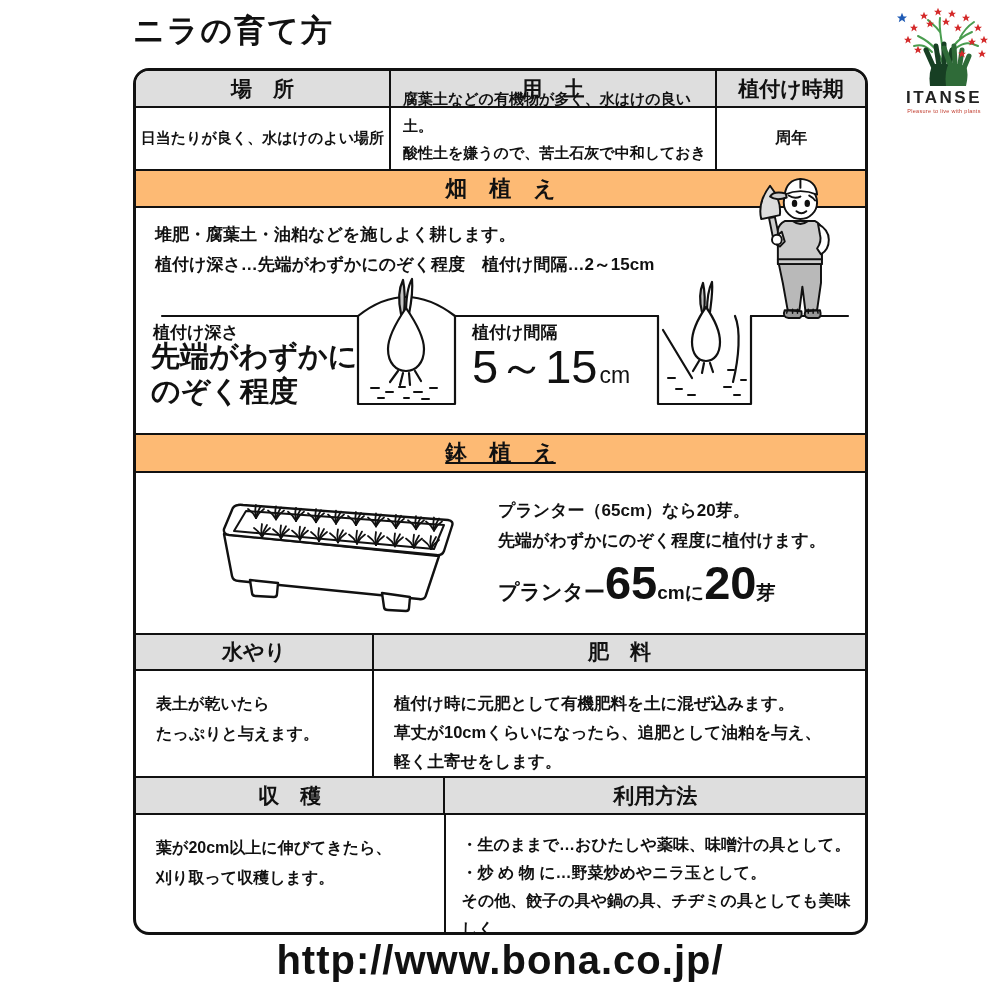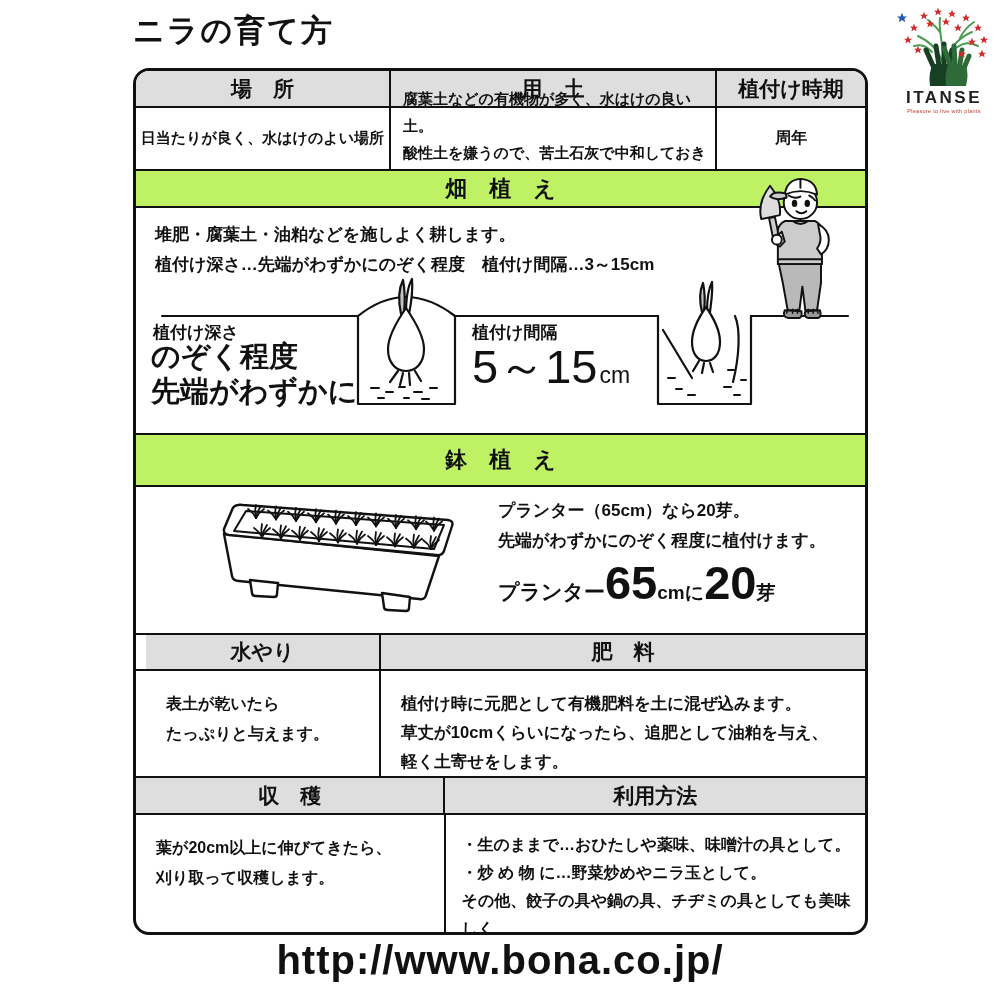--- a/index.html
+++ b/index.html
@@ -13,36 +13,36 @@
   .logo .logo-name { font-size:17px; font-weight:700; letter-spacing:2.5px; color:#222; margin-top:-2px; }
   .logo .logo-tagline { font-size:5.5px; font-weight:400; color:#c0392b; letter-spacing:.3px; }
 
   
   .tbl { position:absolute; left:133px; top:68px; width:735px; height:867px;
          border:3px solid #111; border-radius:16px; overflow:hidden; background:#fff; }
   .row { position:absolute; left:0; width:100%; display:flex; border-bottom:2.5px solid #111; }
   .cell { height:100%; display:flex; align-items:center; justify-content:center; }
   .cell.vline { border-right:2.5px solid #111; }
   .hdr { background:#dedede; font-size:21px; }
-  .band { position:absolute; left:0; width:100%; background:#bef264; border-bottom:2.5px solid #111;
+  .band { position:absolute; left:0; width:100%; background:#fdba74; border-bottom:2.5px solid #111;
           display:flex; align-items:center; justify-content:center; font-size:22px; }
 
   .r1 { top:0; height:37px; }
   .r2 { top:37px; height:63px; }
   .band-field { top:100px; height:37px; }
   .sec-field { position:absolute; top:137px; height:227px; left:0; width:100%; border-bottom:2.5px solid #111; }
-  .band-pot { top:364px; height:52px; }
+  .band-pot { top:364px; height:38px;text-decoration:underline; }
   .sec-pot { position:absolute; top:402px; height:162px; left:0; width:100%; border-bottom:2.5px solid #111; }
   .r7 { top:564px; height:36px; }
   .r8 { top:600px; height:107px; }
   .r9 { top:707px; height:37px; }
   .r10 { top:744px; height:123px; border-bottom:none; }
 
   .c1 { width:257px; } .c2 { width:329px; } .c3 { width:149px; }
-  .w1 { width:240px;margin-left:10px; } .w2 { width:495px; }
+  .w1 { width:240px; } .w2 { width:495px; }
   .h1 { width:312px; } .h2 { width:423px; }
 
   .smalltxt { font-size:15px; }
   .soil-cell { flex-direction:column; align-items:flex-start; justify-content:center; padding-left:12px; }
   .soil-cell div { font-size:15px; line-height:27px; }
 
   .fline { position:absolute; left:19px; font-size:17px; }
   .fline.l1 { top:15px; } .fline.l2 { top:45px; }
   .depth-label { position:absolute; left:17px; top:113px; font-size:17px; }
   .depth-big { position:absolute; left:15px; top:131px; font-size:29px; font-weight:900; line-height:35px; }
@@ -166,25 +166,25 @@
         <path d="M571,104 C571,90 573,80 576,74 C577,84 575,95 574,104 Z" fill="#fff"></path>
         <path d="M570,99 C561,112 556,124 556,134 C556,146 562,153 570,153 C578,153 584,146 584,134 C584,124 579,112 570,99 Z" fill="#fff"></path>
         <path d="M563,153 L557,163 M568,155 L566,165 M574,155 L577,164" fill="none"></path>
       </g>
       <g stroke="#111" stroke-width="2" stroke-linecap="round" fill="none">
         <path d="M235,180 h8 M250,184 h7 M263,179 h6 M278,184 h8 M294,180 h7 M242,190 h6 M286,191 h7 M268,190 h5"></path>
         <path d="M532,170 h7 M540,181 h6 M552,187 h7 M592,162 h6 M588,179 h7 M598,187 h6 M605,172 h5"></path>
       </g>
     </svg>
     <div class="fline l1">堆肥・腐葉土・油粕などを施しよく耕します。</div>
-    <div class="fline l2">植付け深さ…先端がわずかにのぞく程度　植付け間隔…3～15cm</div>
+    <div class="fline l2">植付け深さ…先端がわずかにのぞく程度　植付け間隔…2～15cm</div>
     <div class="depth-label">植付け深さ</div>
     <div class="depth-big">
+      <div>先端がわずかに</div>
       <div>のぞく程度</div>
-      <div>先端がわずかに</div>
     </div>
     <div class="int-label">植付け間隔</div>
     <div class="int-big">
       <span class="val">5～15</span>
       <span class="unit">cm</span>
     </div>
   </div>
 
   <div class="band band-pot">鉢　植　え</div>
 

